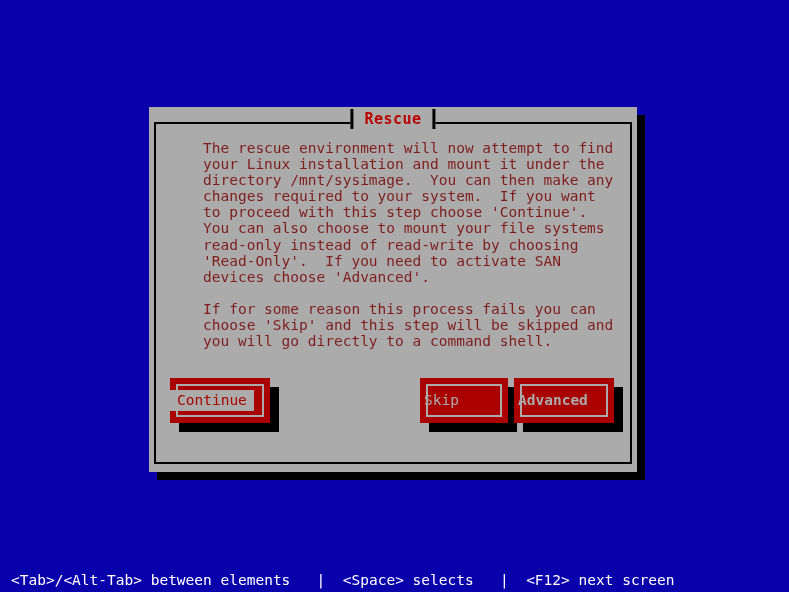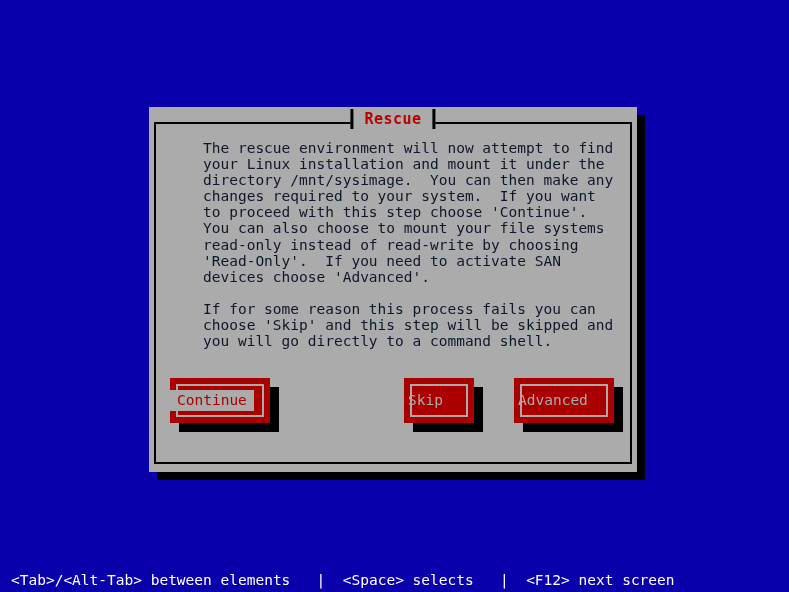--- a/index.html
+++ b/index.html
@@ -89,21 +89,21 @@
     line-height: 24px;
     white-space: nowrap;
   }
 
   
   #body-text {
     position: absolute;
     left: 54px;
     top: 33px;
     width: 400px;
-    color: #0f172a;
+    color: #7f1d1d;
     font-size: 14.5px;
     line-height: 16.1px;
     white-space: pre;
     letter-spacing: 0px;
   }
 
   
   #button-row {
     position: absolute;
     left: 21px;
@@ -222,29 +222,29 @@
 
         <div class="btn-slot" style="left:0px; width:100px;">
           <div class="btn-shadow"></div>
           <div class="btn focused">
             <span class="btn-inner"></span>
             <span class="btn-label">Continue</span>
           </div>
         </div>
 
 
-        <div class="btn-slot" style="left:234px; width:70px;text-decoration:underline;">
+        <div class="btn-slot" style="left:250px; width:88px;text-decoration:underline;">
           <div class="btn-shadow"></div>
           <div class="btn">
             <span class="btn-inner"></span>
             <span class="btn-label">Skip</span>
           </div>
         </div>
 
-        <div class="btn-slot" style="left:344px; width:100px;">
+        <div class="btn-slot" style="left:344px; width:100px;font-weight:bold;">
           <div class="btn-shadow"></div>
           <div class="btn">
             <span class="btn-inner"></span>
             <span class="btn-label">Advanced</span>
           </div>
         </div>
 
       </div>
     </div>
   </div>

